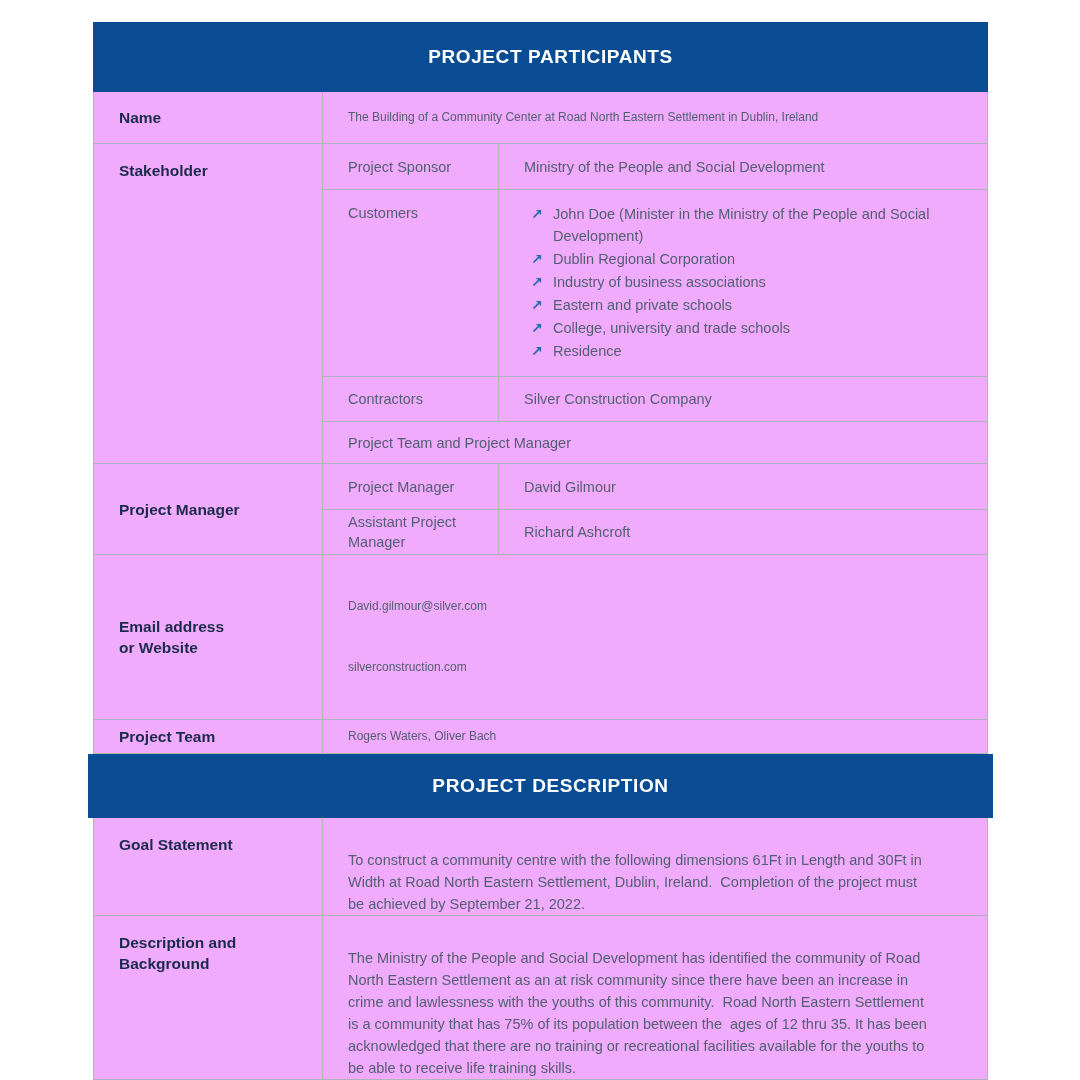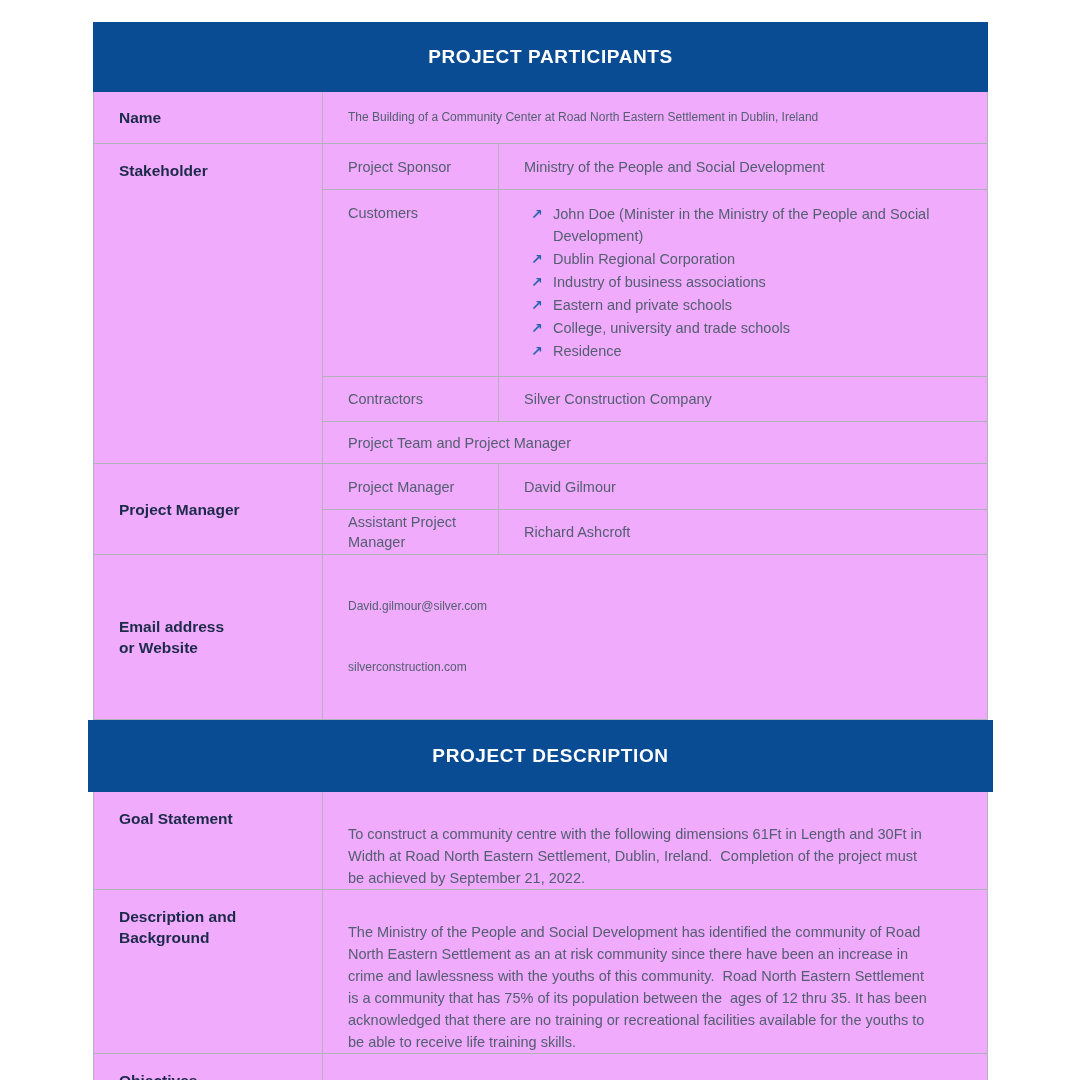--- a/index.html
+++ b/index.html
@@ -29,21 +29,21 @@
     height:70px;
     display:flex;align-items:center;justify-content:center;padding-left:20px;
   }
   .band-title{
     color:#ffffff;
     font-size:19px;
     font-weight:700;
     letter-spacing:0.6px;
   }
   .band2{
-    height:72px;
+    height:64px;
     margin-left:-5px;
     width:calc(100% + 10px);
   }
   .tbl{
     border:1px solid var(--border);
     border-top:none;
     background:#f0abfc;
   }
   .tbl2{border-top:none;}
   .row{
@@ -192,20 +192,24 @@
         <div class="cell lbl">Email address
 or Website</div>
         <div class="cell val">
           <div class="email-lines">
             <div>David.gilmour@silver.com</div>
             <div>silverconstruction.com</div>
           </div>
         </div>
       </div>
 
+      <div class="row h-team">
+        <div class="cell lbl">Project Team</div>
+        <div class="cell val">Rogers Waters, Oliver Bach</div>
+      </div>
 
     </div>
 
     <div class="band band2">
       <span class="band-title">PROJECT DESCRIPTION</span>
     </div>
 
     <div class="tbl tbl2">
 
       <div class="row h-goal">

